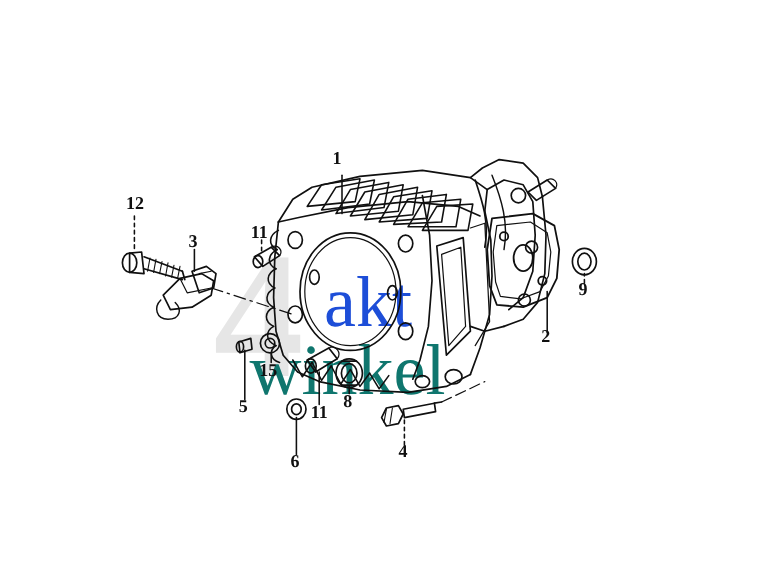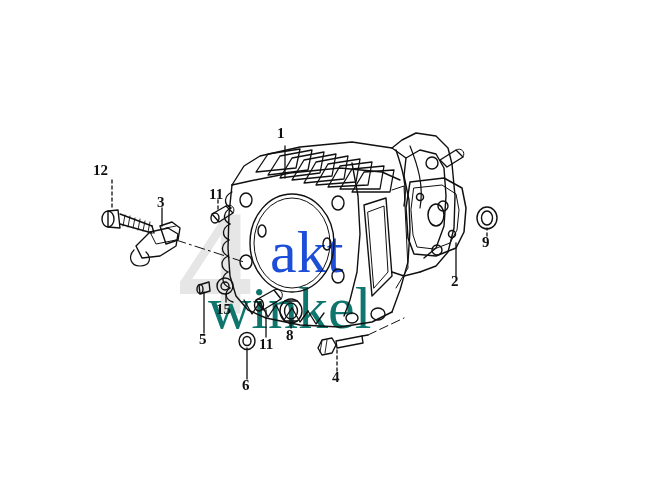--- a/index.html
+++ b/index.html
@@ -223,15 +223,15 @@
   <div class="callout" style="left:451px;top:274px;">2</div>
   <div class="callout" style="left:157px;top:195px;">3</div>
   <div class="callout" style="left:332px;top:370px;">4</div>
   <div class="callout" style="left:199px;top:332px;">5</div>
   <div class="callout" style="left:242px;top:378px;">6</div>
   <div class="callout" style="left:286px;top:328px;">8</div>
   <div class="callout" style="left:482px;top:235px;">9</div>
   <div class="callout" style="left:216px;top:302px;">15</div>
   <div class="callout" style="left:209px;top:187px;">11</div>
   <div class="callout" style="left:259px;top:337px;">11</div>
-  <div class="callout" style="left:93px;top:163px;font-family:Liberation Serif, serif;">12</div>
+  <div class="callout" style="left:105px;top:163px;font-family:Liberation Serif, serif;">12</div>
 
 </div>
 
 </body></html>

